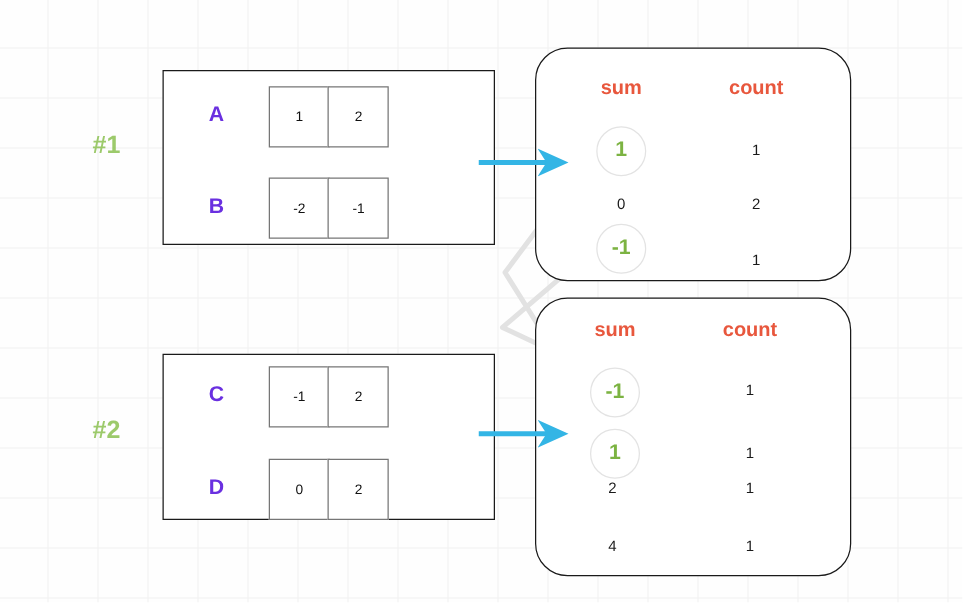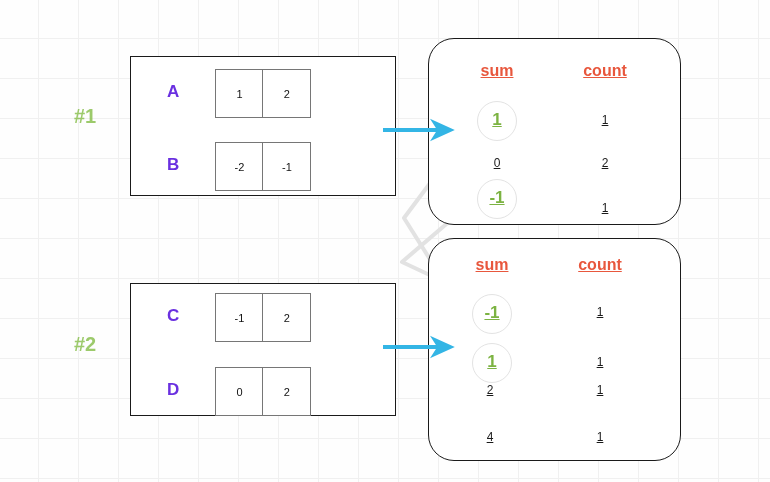--- a/index.html
+++ b/index.html
@@ -118,21 +118,21 @@
   #connectors, #arrows {
     position: absolute;
     left: 0; top: 0;
     width: 770px;
     height: 482px;
     pointer-events: none;
   }
   #connectors { z-index: 1; }
   #arrows { z-index: 6; }
   .agg-panel { z-index: 2; }
-  .agg-header, .agg-cell, .hl-circle { z-index: 4; text-decoration: underline; }
+  .agg-header, .agg-cell, .hl-circle { z-index: 4; }
 </style>
 </head>
 <body>
 
 <div id="canvas">
 
   <svg id="connectors" viewBox="0 0 770 482" xmlns="http://www.w3.org/2000/svg">
 
     <polyline points="487,107 404,218 404,218 487,350" fill="none" stroke="#e2e2e2" stroke-width="4" stroke-linejoin="round" stroke-linecap="round"></polyline>
 

